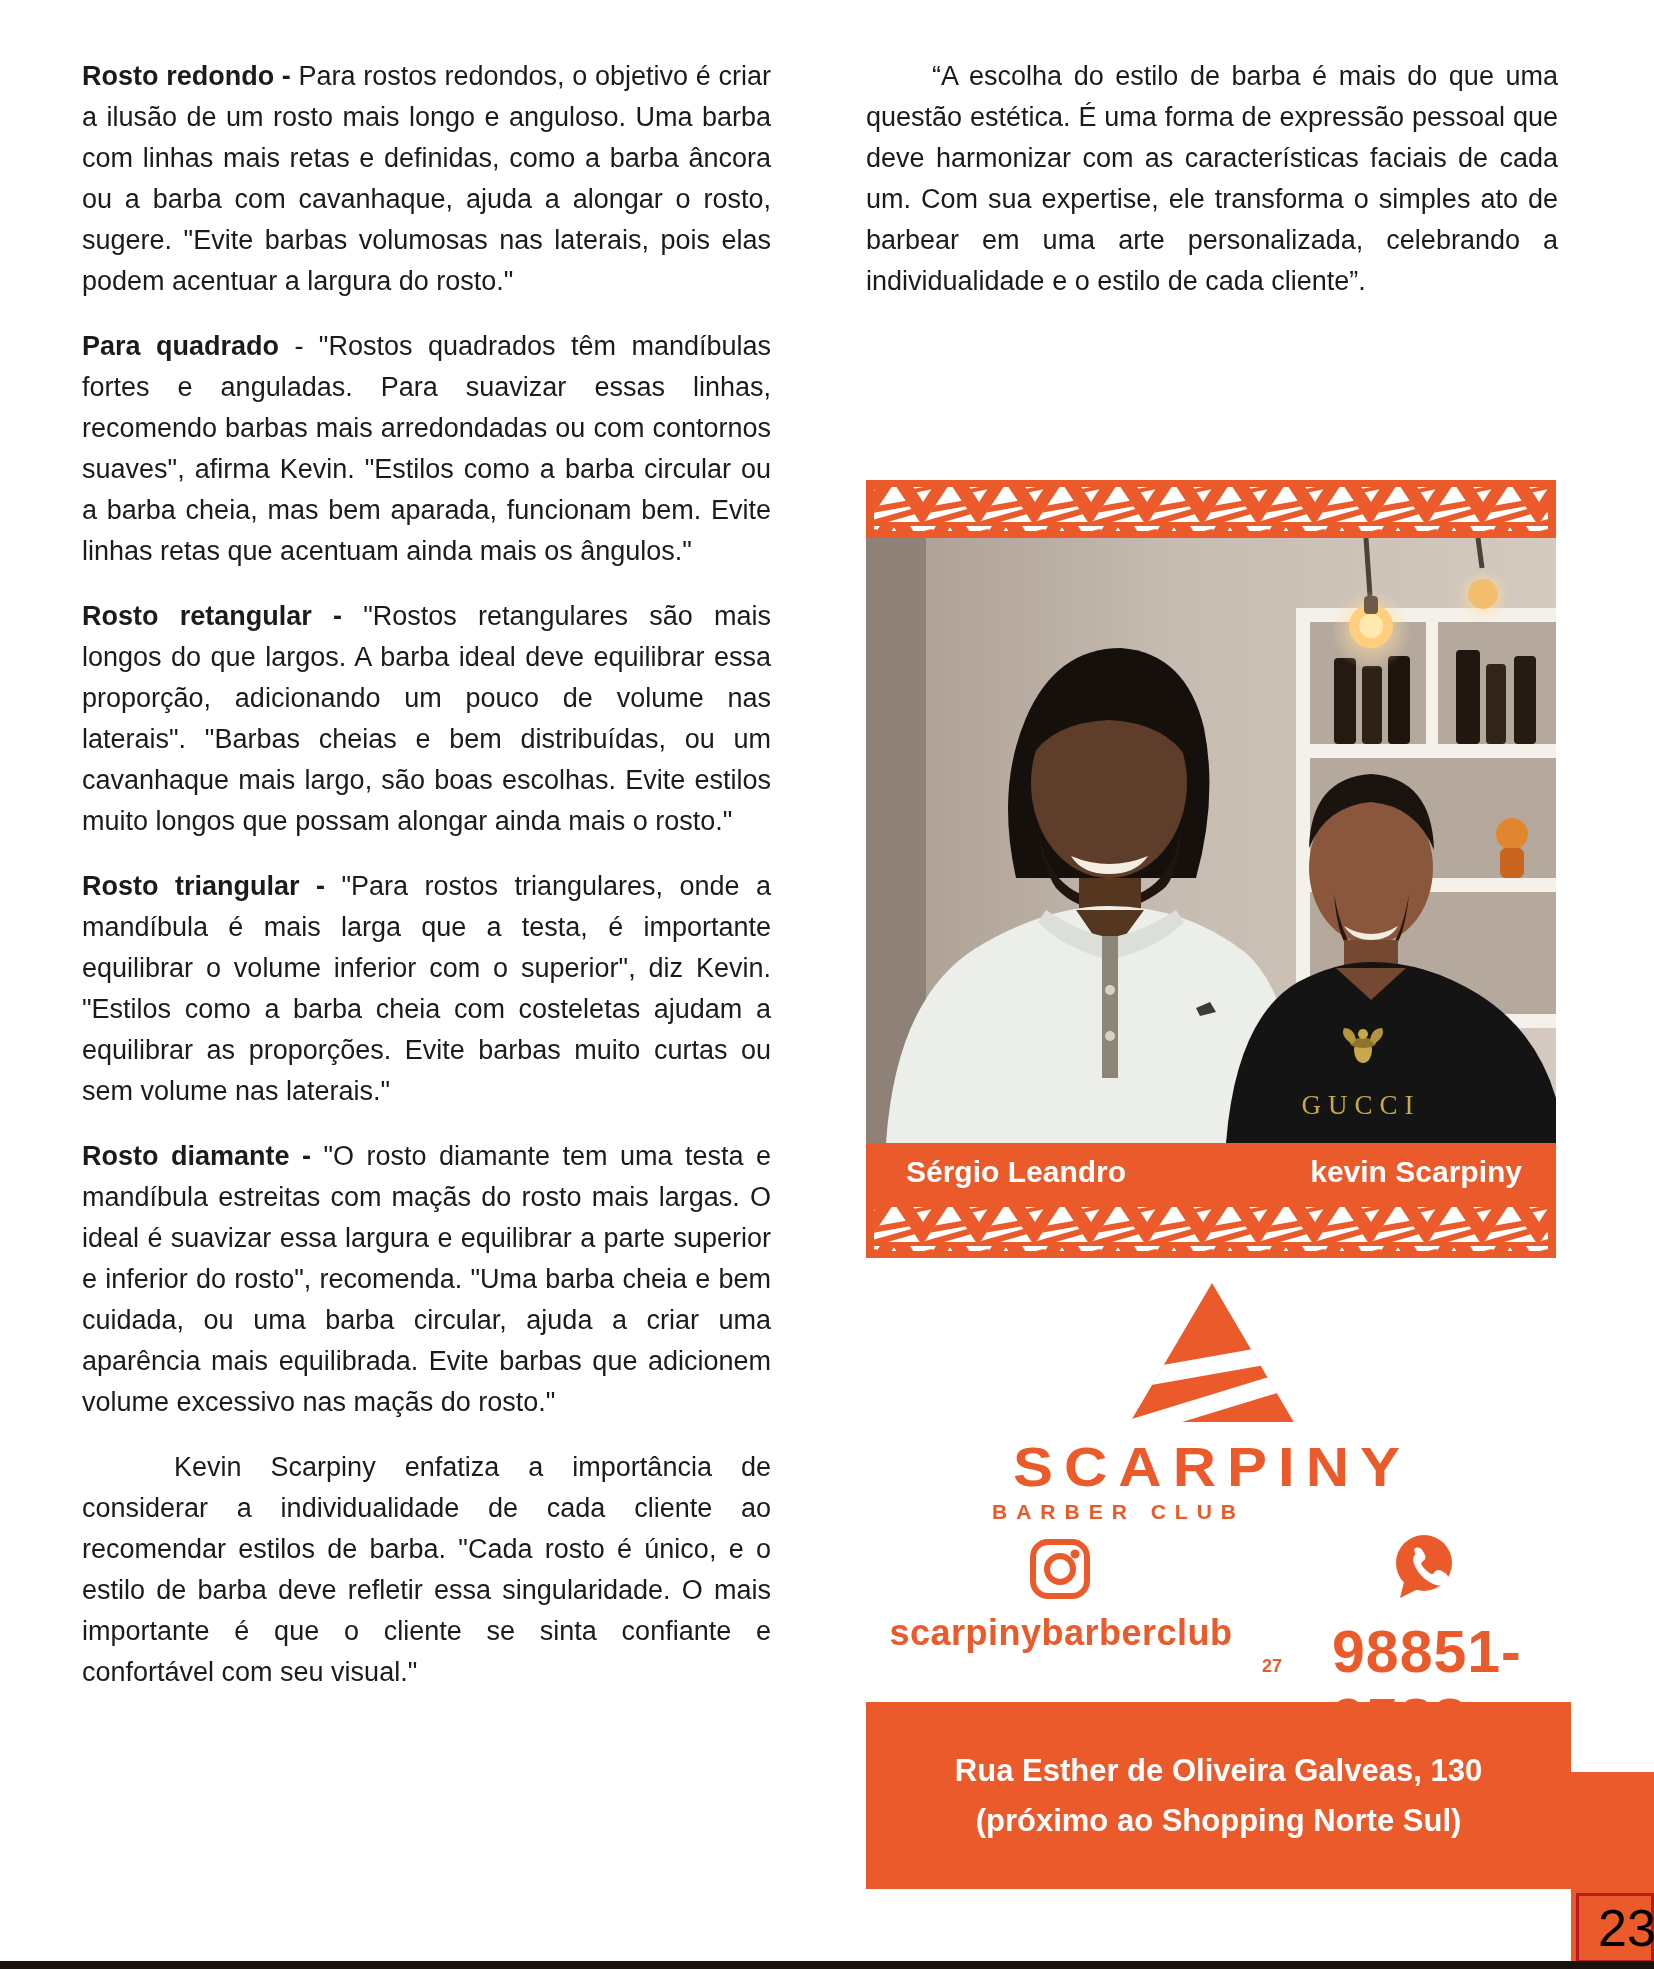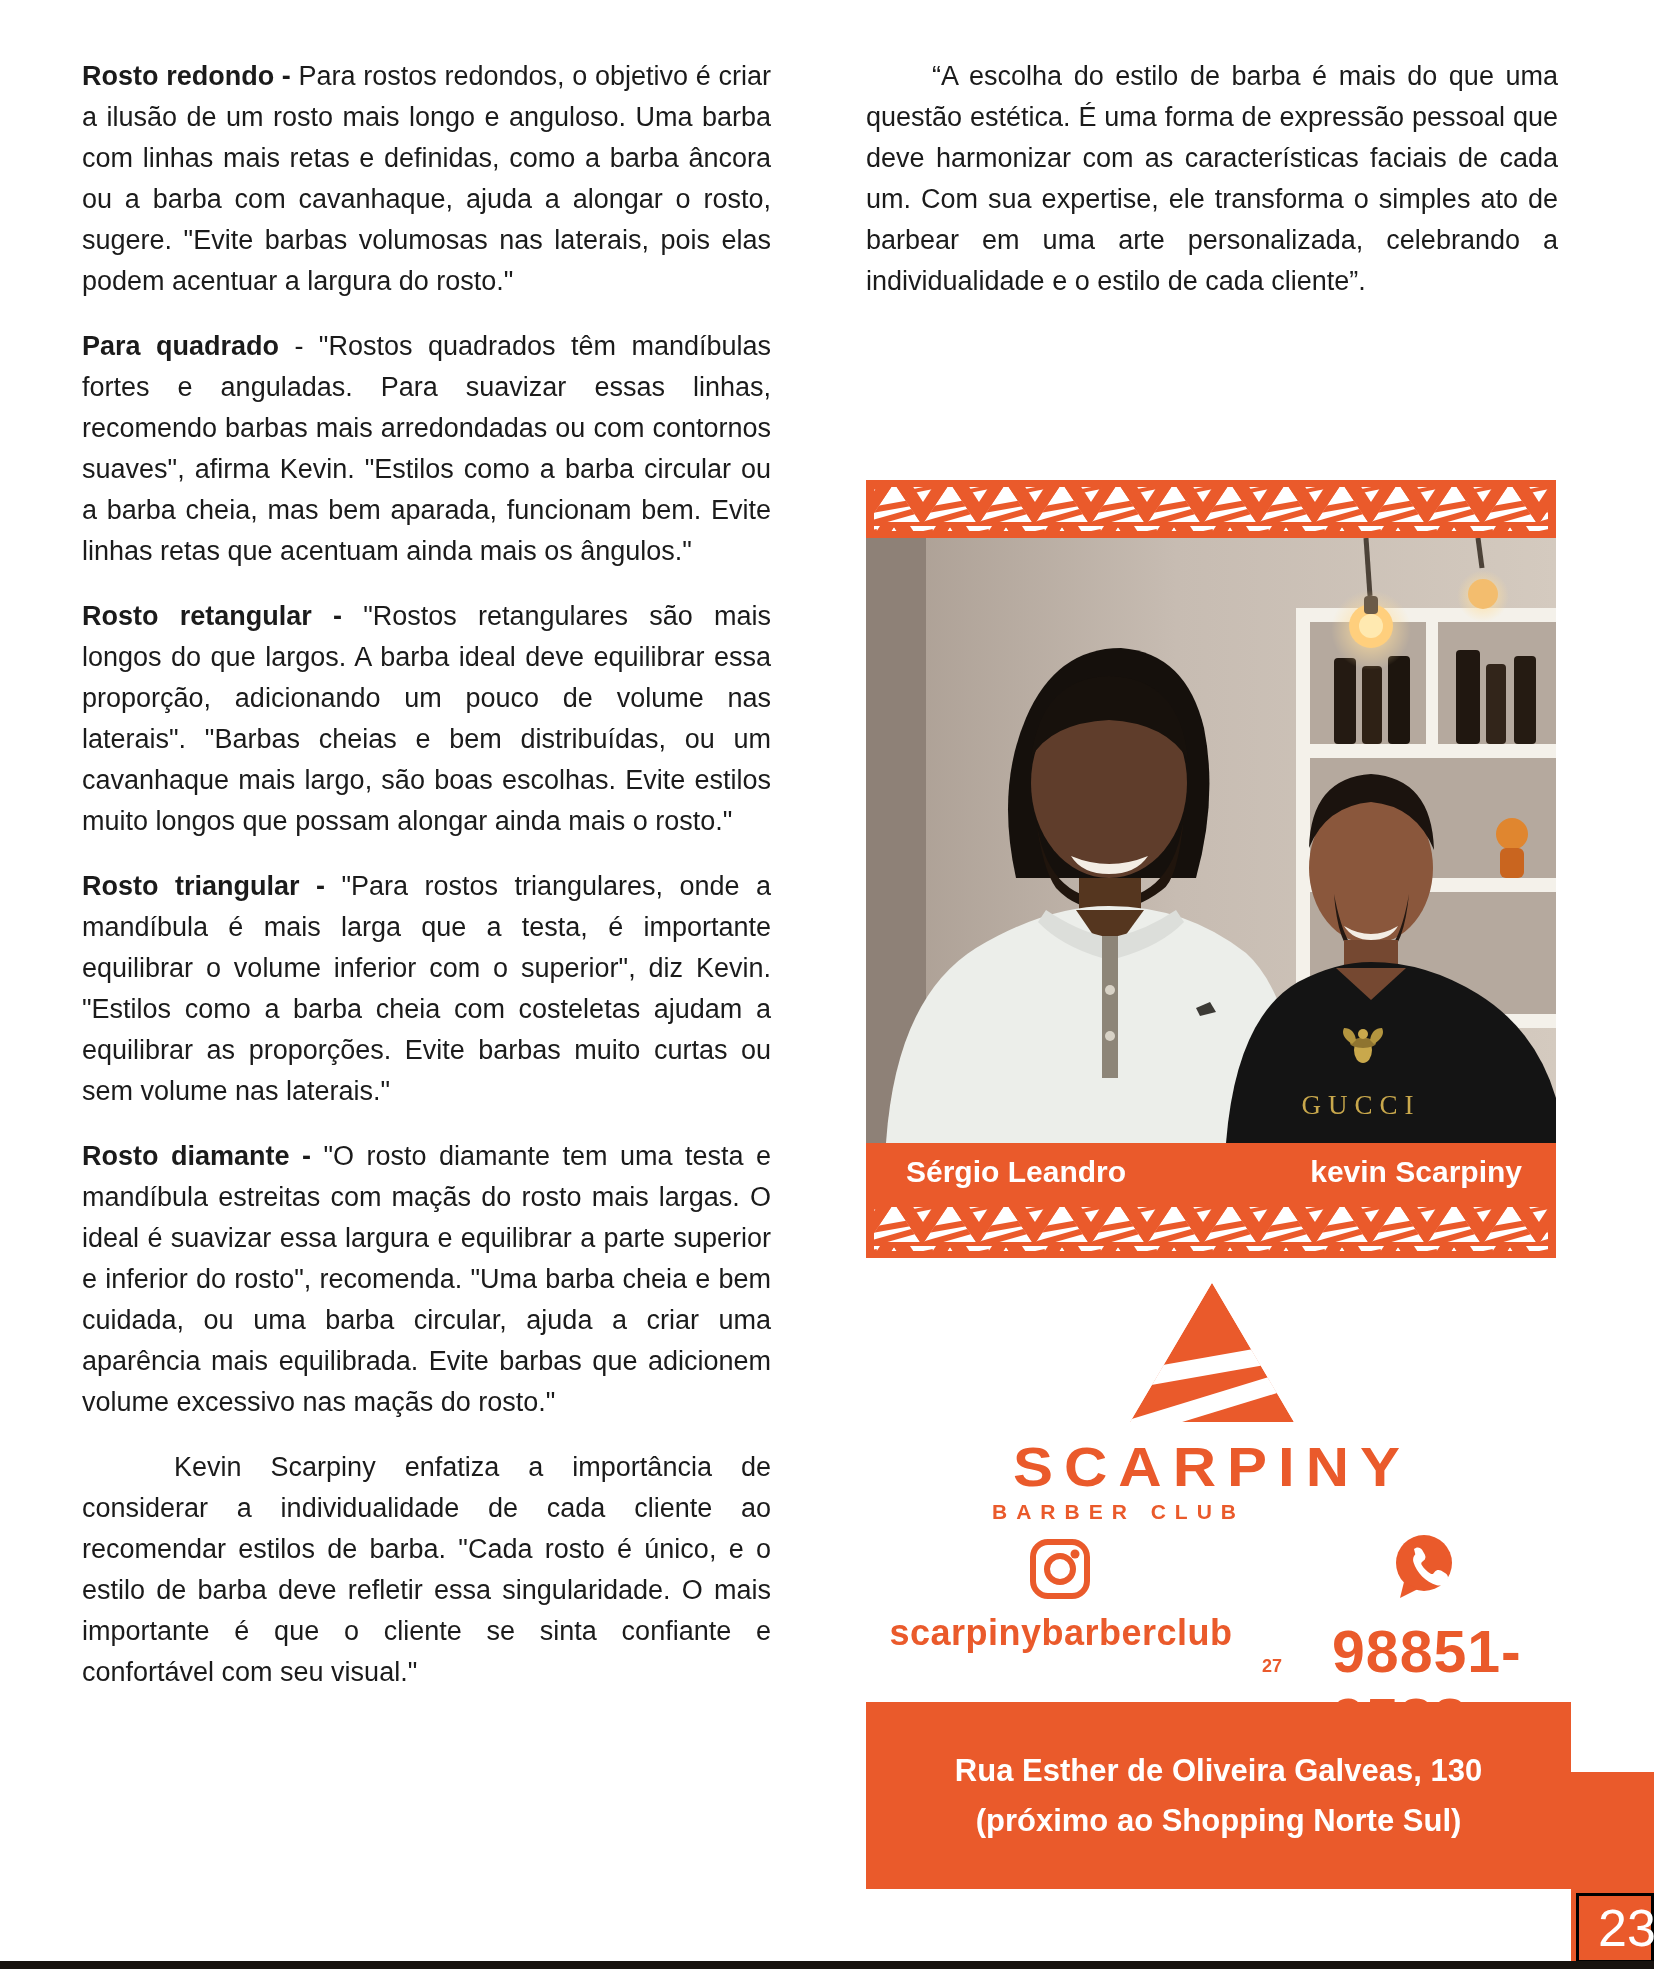--- a/index.html
+++ b/index.html
@@ -62,21 +62,21 @@
   .address-box {
     position:absolute; left:866px; top:1702px; width:705px; height:187px;
     background:#ea5a2b; color:#fff; text-align:center;
     display:flex; flex-direction:column; justify-content:center; gap:14px;
     font-weight:bold; font-size:31px;
   }
   
   .corner-strip { position:absolute; left:1571px; top:1772px; width:83px; height:197px; background:#ea5a2b; }
   .page-num-box {
     position:absolute; left:1576px; top:1893px; width:78px; height:70px;
-    border:3px solid #000000; background:#ea5a2b; color:#ffffff;
+    border:3px solid #b91c1c; background:#ea5a2b; color:#000000;
     display:flex; align-items:center; justify-content:center; font-size:52px;padding-left:24px;
   }
   .bottom-edge { position:absolute; left:0; bottom:0; width:1654px; height:8px; background:#17120e; }
   .hidden-defs { position:absolute; width:0; height:0; }
 </style>
 </head>
 <body>
 
 <svg class="hidden-defs" aria-hidden="true">
   <defs>

